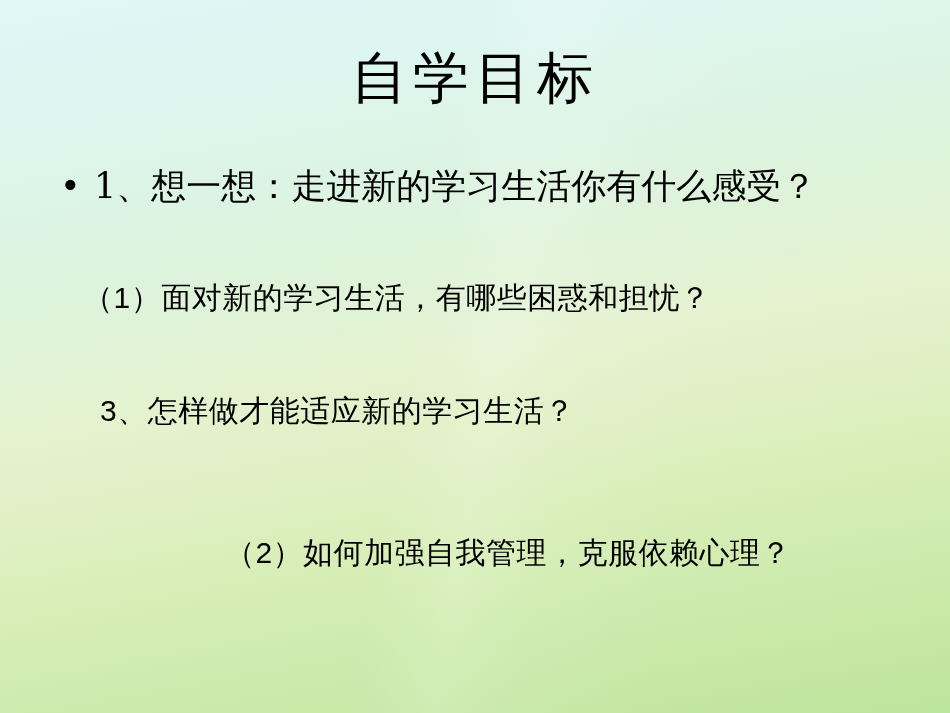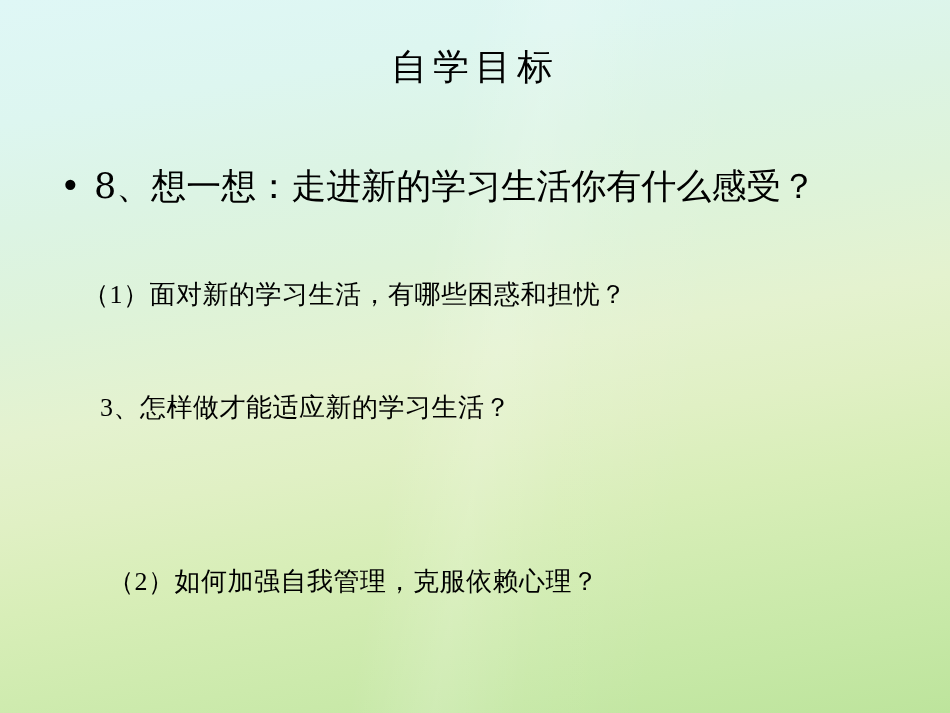--- a/index.html
+++ b/index.html
@@ -54,32 +54,32 @@
     height: 100%;
   }
 
   .slide-title {
     position: absolute;
     left: 0;
     top: 48px;
     width: 100%;
     text-align: center;
     font-family: "DejaVu Serif", "Liberation Serif", serif;
-    font-size: 36px;
+    font-size: 56px;
     line-height: 1.08;
     letter-spacing: 6px;
     color: #000000;
     white-space: nowrap;
   }
 
   .body-block {
     position: absolute;
     color: #000000;
-    font-family: Liberation Serif, serif;
-    font-size: 26px;
+    font-family: Liberation Sans, sans-serif;
+    font-size: 30px;
     line-height: 1.52;
     letter-spacing: 0.5px;
     text-align: left;
   }
 
   
   .bullet-row {
     position: absolute;
     left: 60px;
     top: 160px;
@@ -100,36 +100,36 @@
     flex: 1 1 auto;
     font-size: 35px;
     line-height: 1.52;
     color: #000000;
     font-family: "DejaVu Serif", "Liberation Serif", serif;
   }
 
   .para-1 { left: 83px;  top: 275px; width: 810px; }
   .para-2 { left: 100px; top: 388px; width: 800px; }
   .para-3 { left: 92px;  top: 449px; width: 815px; }
-  .para-4 { left: 108px; top: 562px; width: 800px; }
+  .para-4 { left: 108px; top: 530px; width: 800px; text-align: center; }
 
   .indent-1 { text-indent: 0; }
   .indent-2 { text-indent: 34px; }
 </style>
 </head>
 <body>
 
 <div id="slide">
   <div id="content">
 
     <div class="slide-title">自学目标</div>
 
     <div class="bullet-row">
       <span class="bullet-mark">•</span>
-      <span class="bullet-text">8、想一想：走进新的学习生活你有什么感受？</span>
+      <span class="bullet-text">1、想一想：走进新的学习生活你有什么感受？</span>
     </div>
 
     <div class="body-block para-1 indent-1">（1）面对新的学习生活，有哪些困惑和担忧？</div>
 
     <div class="body-block para-2 indent-1">3、怎样做才能适应新的学习生活？</div>
 
 
     <div class="body-block para-4 indent-1">（2）如何加强自我管理，克服依赖心理？</div>
 
   </div>

